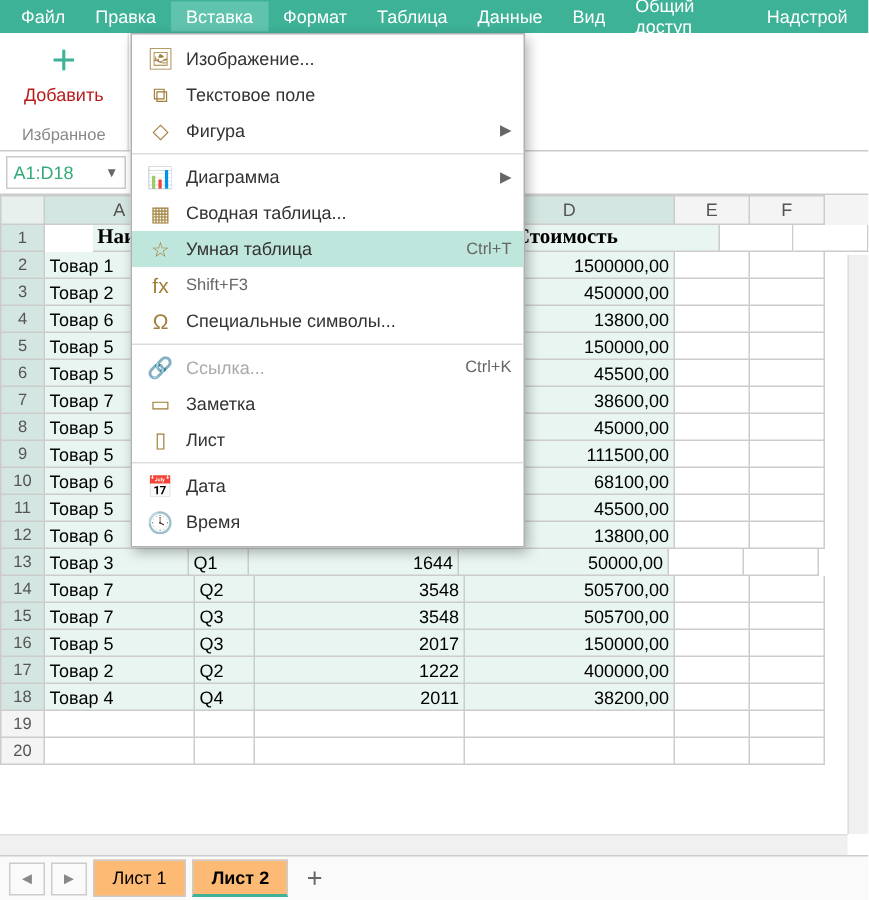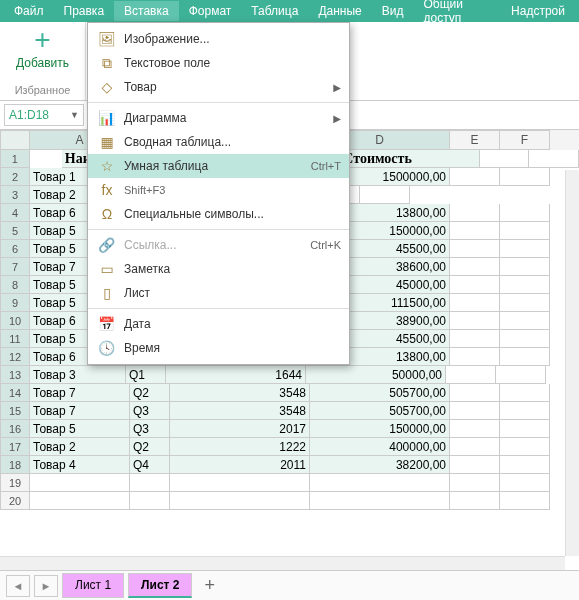--- a/index.html
+++ b/index.html
@@ -5,21 +5,21 @@
 * { margin: 0; padding: 0; box-sizing: border-box; font-family: Arial, sans-serif; }
 body { background: #fff; font-size: 12px; width: 579px; height: 600px; overflow: hidden; position: relative; }
 
 .menubar { background: #3eb297; color: #fff; display: flex; height: 22px; align-items: center; padding: 0 4px; }
 .menubar span { padding: 3px 10px; cursor: pointer; }
 .menubar span.active { background: #5fc3ad; }
 
 .toolbar-row { display: flex; align-items: stretch; border-bottom: 1px solid #ccc; }
 .add-section { width: 86px; border-right: 1px solid #e0e0e0; text-align: center; padding-top: 8px; }
 .add-btn { color: #3eb297; font-size: 28px; line-height: 20px; }
-.add-label { color: #15803d; font-size: 12px; margin-top: 6px; }
+.add-label { color: #b91c1c; font-size: 12px; margin-top: 6px; }
 .fav-label { color: #888; font-size: 11px; margin-top: 14px; padding-bottom: 4px; }
 
 .tool-right { flex: 1; padding: 6px 10px; }
 .tool-line { display: flex; align-items: center; gap: 6px; margin-bottom: 6px; height: 26px; }
 .font-sel { width: 120px; height: 22px; border: 1px solid #ccc; }
 .size-sel { width: 44px; height: 22px; border: 1px solid #ccc; padding: 0 4px; display: flex; align-items: center; justify-content: space-between; }
 .drop-caret { font-size: 9px; color: #666; }
 .asz { color: #888; font-size: 18px; padding: 0 4px; position: relative; }
 .asz sup { font-size: 12px; position: absolute; top: -2px; right: -4px; }
 
@@ -53,21 +53,21 @@
 .dd-icon { width: 22px; color: #a07f3a; text-align: center; margin-right: 6px; font-size: 14px; }
 .dd-label { flex: 1; }
 .dd-shortcut { color: #666; font-size: 11px; }
 .dd-sub { color: #666; font-size: 10px; }
 .dd-sep { height: 1px; background: #ddd; margin: 3px 0; }
 .dd-item.disabled { color: #aaa; }
 .dd-item.disabled .dd-icon { color: #ccc; }
 
 .sheet-tabs { position: absolute; bottom: 0; left: 0; right: 0; height: 30px; border-top: 1px solid #ccc; display: flex; align-items: center; padding: 0 6px; gap: 4px; background: #fafafa; }
 .nav-btn { width: 24px; height: 22px; border: 1px solid #ccc; display: flex; align-items: center; justify-content: center; color: #888; font-size: 11px; }
-.sheet-tab { padding: 4px 12px; border: 1px solid #ccc; background: #f0abfc; font-size: 12px; }
+.sheet-tab { padding: 4px 12px; border: 1px solid #ccc; background: #fdba74; font-size: 12px; }
 .sheet-tab.active { font-weight: bold; border-bottom: 2px solid #3eb297; }
 .add-sheet { font-size: 18px; color: #666; padding: 0 8px; }
 
 .hscroll { position: absolute; bottom: 30px; left: 0; right: 14px; height: 14px; background: #f0f0f0; border-top: 1px solid #ddd; }
 .vscroll { position: absolute; right: 0; top: 170px; bottom: 44px; width: 14px; background: #f0f0f0; border-left: 1px solid #ddd; }
 </style>
 </head>
 <body>
 
 <div class="menubar" id="menubar">
@@ -162,20 +162,21 @@
         <div class="cell col-C num" style="width: 140px;">1444</div>
         <div class="cell col-D num" style="width: 140px;">1500000,00</div>
         <div class="cell col-E nosel" style="width: 50px;"></div>
         <div class="cell col-F nosel" style="width: 50px;"></div>
       </div>
       <div class="grid-row">
         <div class="row-h">3</div>
         <div class="cell col-A" style="width: 100px;">Товар 2</div>
         <div class="cell col-B" style="width: 40px;"></div>
         <div class="cell col-C num" style="width: 140px;">1222</div>
+        <div class="cell col-D num" style="width: 140px;">450000,00</div>
         <div class="cell col-E nosel" style="width: 50px;"></div>
         <div class="cell col-F nosel" style="width: 50px;"></div>
       </div>
       <div class="grid-row">
         <div class="row-h">4</div>
         <div class="cell col-A" style="width: 100px;">Товар 6</div>
         <div class="cell col-B" style="width: 40px;"></div>
         <div class="cell col-C num" style="width: 140px;"></div>
         <div class="cell col-D num" style="width: 140px;">13800,00</div>
         <div class="cell col-E nosel" style="width: 50px;"></div>
@@ -224,21 +225,21 @@
         <div class="cell col-C num" style="width: 140px;">2017</div>
         <div class="cell col-D num" style="width: 140px;">111500,00</div>
         <div class="cell col-E nosel" style="width: 50px;"></div>
         <div class="cell col-F nosel" style="width: 50px;"></div>
       </div>
       <div class="grid-row">
         <div class="row-h">10</div>
         <div class="cell col-A" style="width: 100px;">Товар 6</div>
         <div class="cell col-B" style="width: 40px;">Q2</div>
         <div class="cell col-C num" style="width: 140px;">2119</div>
-        <div class="cell col-D num" style="width: 140px;">38900,00</div>
+        <div class="cell col-D num" style="width: 140px;">68100,00</div>
         <div class="cell col-E nosel" style="width: 50px;"></div>
         <div class="cell col-F nosel" style="width: 50px;"></div>
       </div>
       <div class="grid-row">
         <div class="row-h">11</div>
         <div class="cell col-A" style="width: 100px;">Товар 5</div>
         <div class="cell col-B" style="width: 40px;">Q2</div>
         <div class="cell col-C num" style="width: 140px;">2017</div>
         <div class="cell col-D num" style="width: 140px;">45500,00</div>
         <div class="cell col-E nosel" style="width: 50px;"></div>
@@ -332,21 +333,21 @@
     <div class="dd-item">
       <span class="dd-icon">🖼</span>
       <span class="dd-label">Изображение...</span>
     </div>
     <div class="dd-item">
       <span class="dd-icon">⧉</span>
       <span class="dd-label">Текстовое поле</span>
     </div>
     <div class="dd-item">
       <span class="dd-icon">◇</span>
-      <span class="dd-label">Товар</span>
+      <span class="dd-label">Фигура</span>
       <span class="dd-sub">▶</span>
     </div>
     <div class="dd-sep"></div>
     <div class="dd-item">
       <span class="dd-icon">📊</span>
       <span class="dd-label">Диаграмма</span>
       <span class="dd-sub">▶</span>
     </div>
     <div class="dd-item">
       <span class="dd-icon">▦</span>

